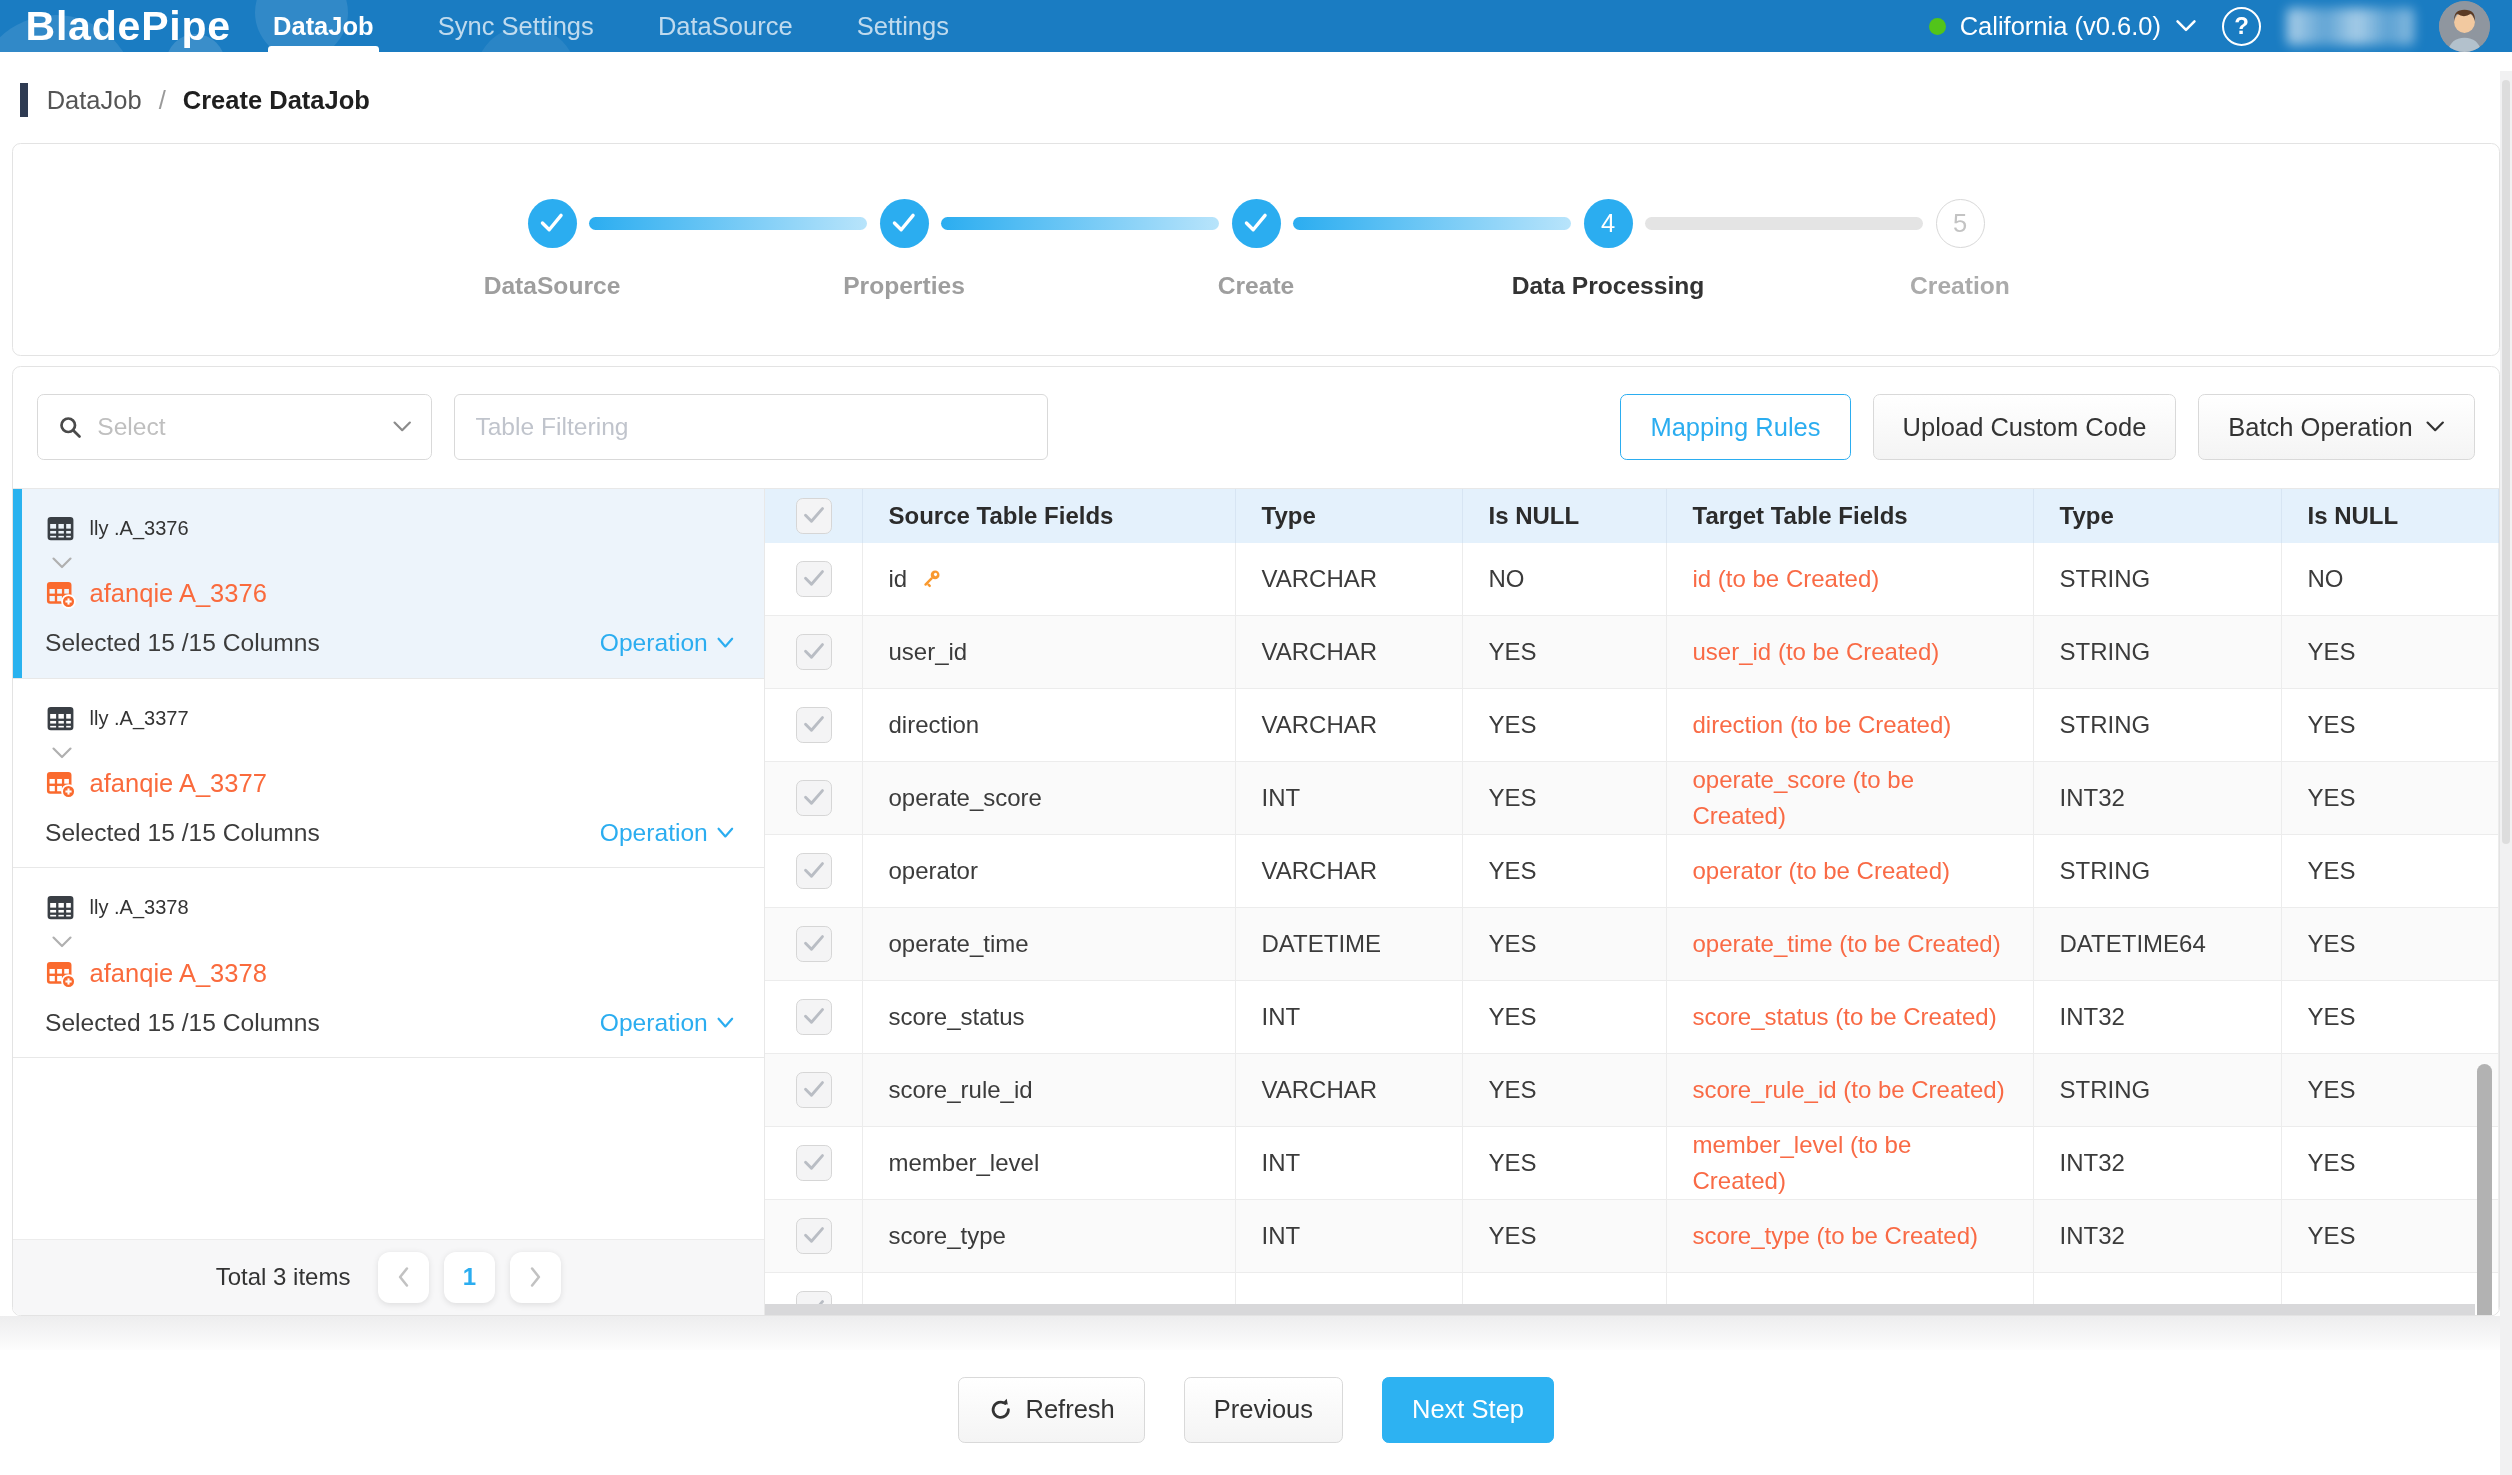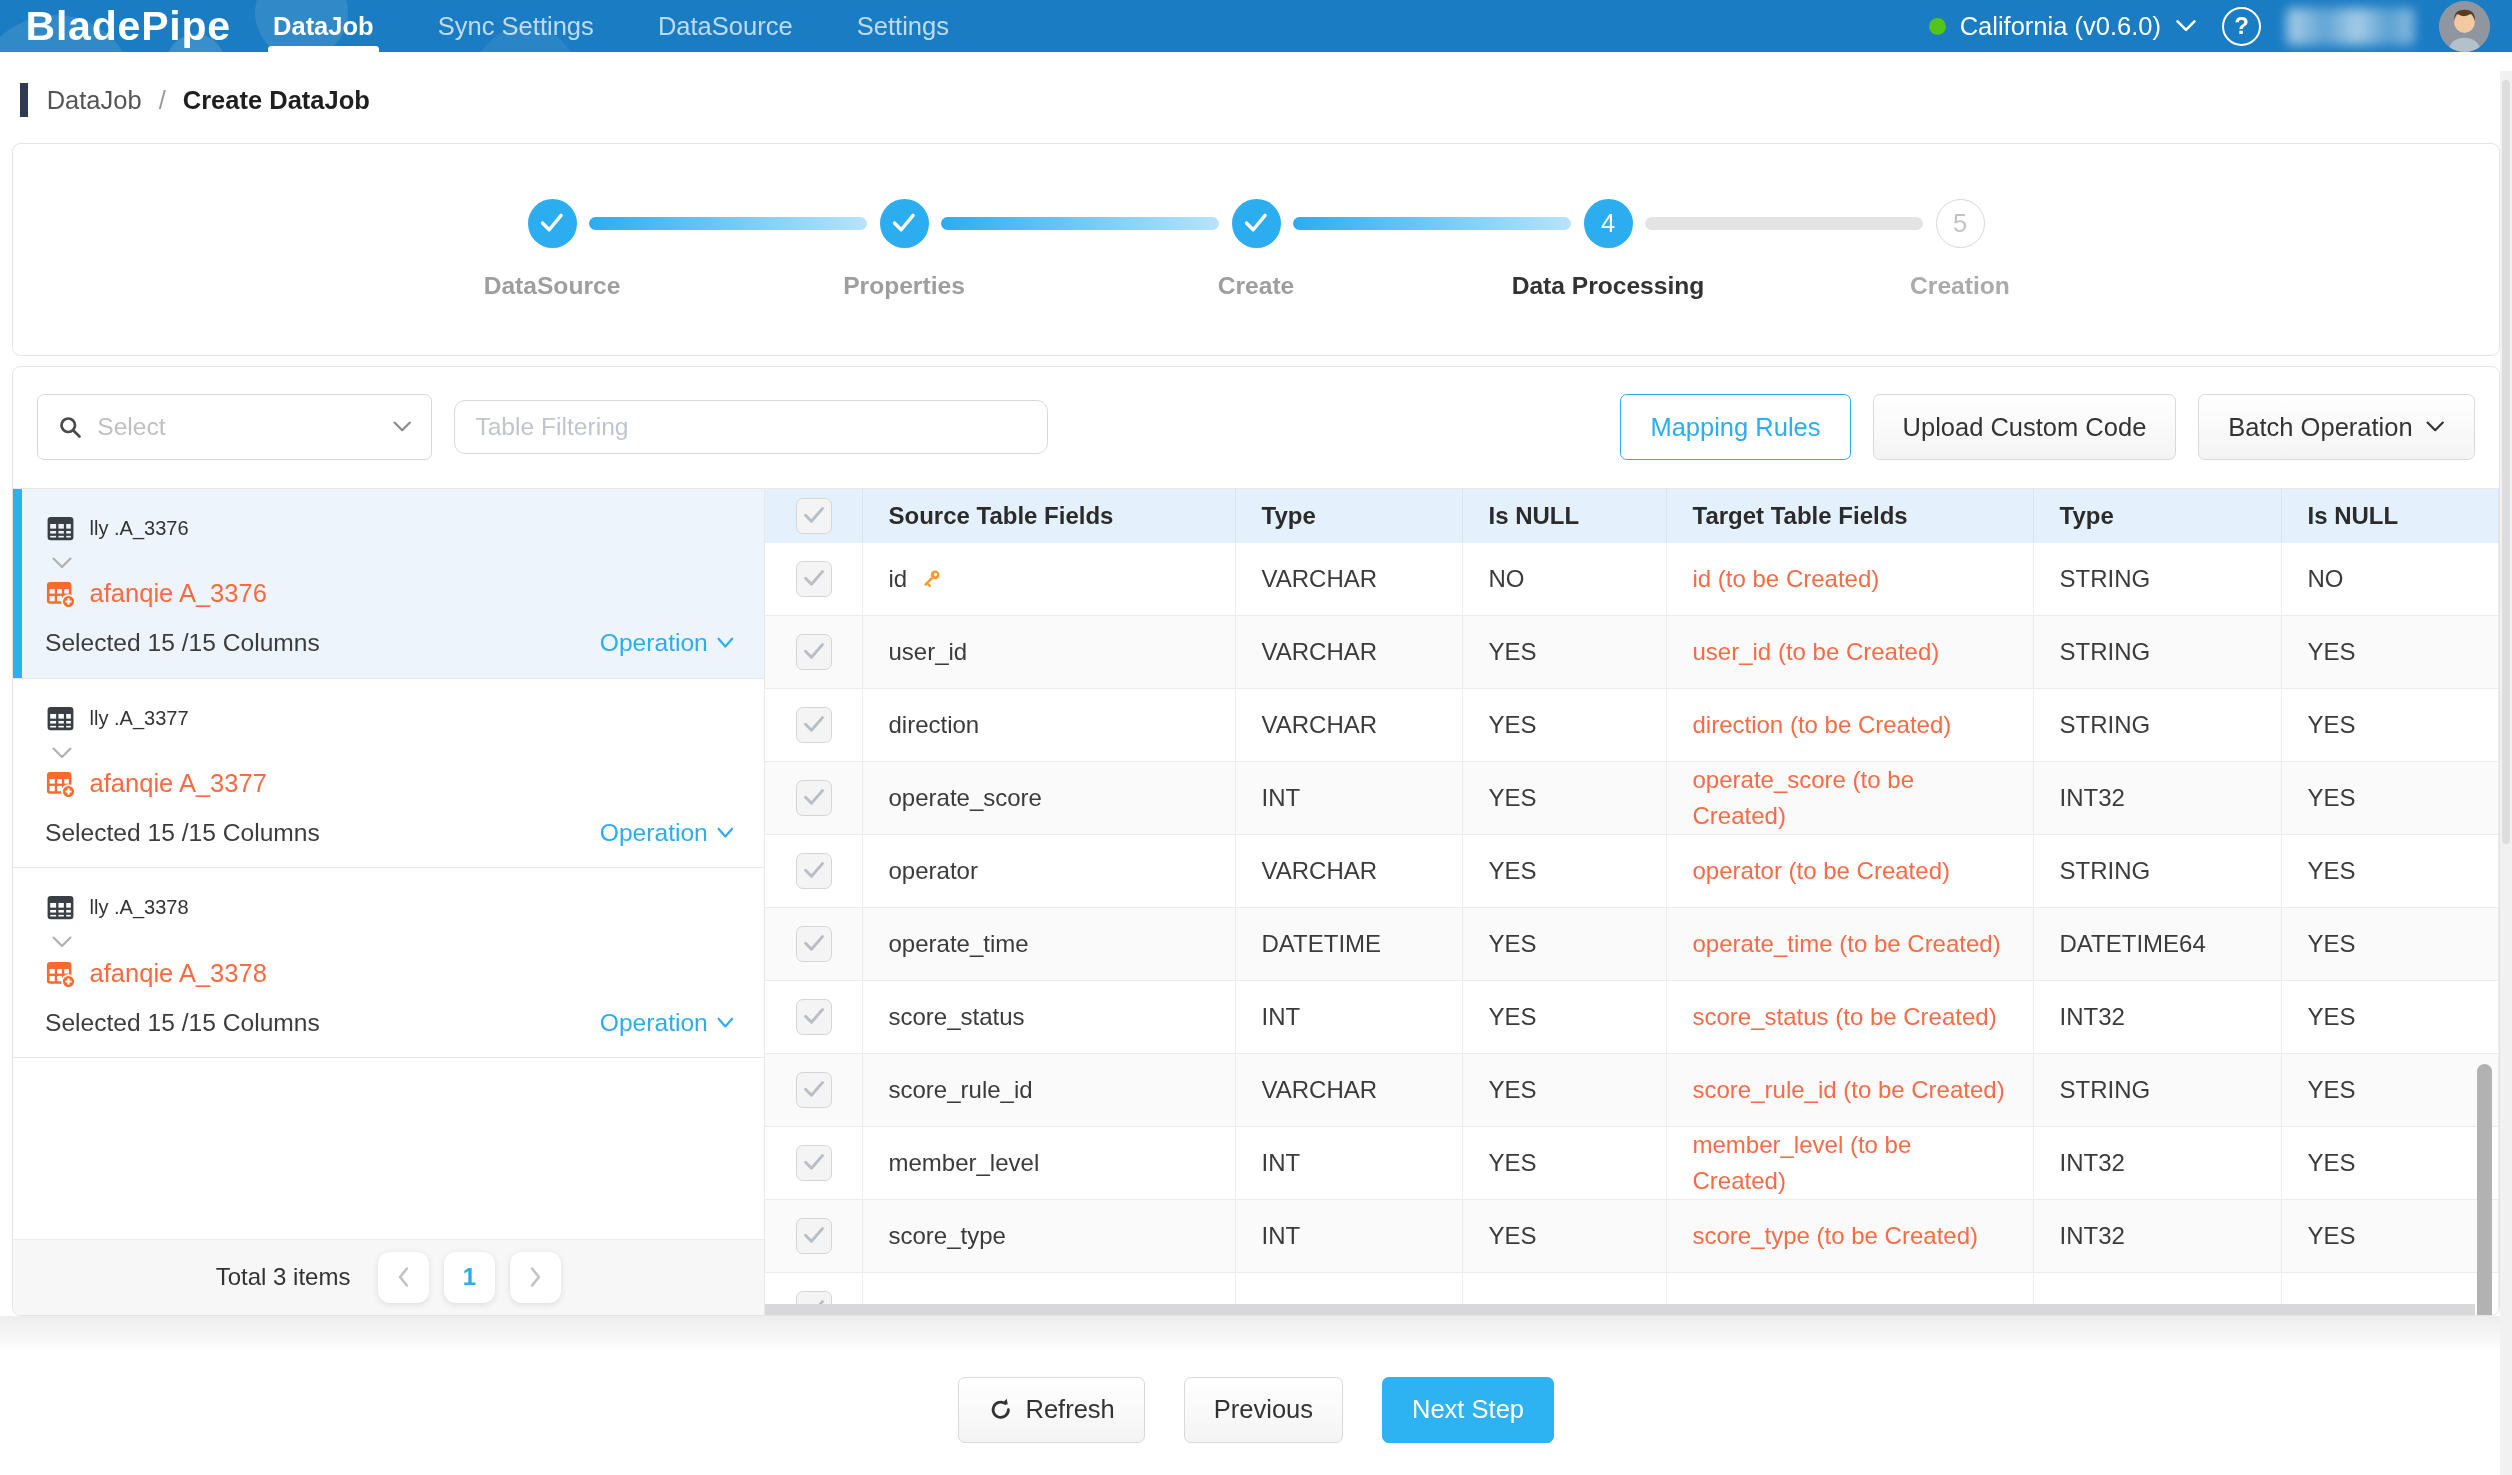--- a/index.html
+++ b/index.html
@@ -44,21 +44,21 @@
   .connector { position:absolute; top:18.7px; left:calc(50% + 37px); width:278px; height:12.7px; border-radius:6.8px; background:linear-gradient(90deg,#2badf0,#b8e4fb); z-index:1; }
   .step.last-connector .connector { background:#e4e4e4; }
   .step-label { margin-top:24px; font-size:24.6px; font-weight:700; color:#9e9e9e; }
   .step.active .step-label { color:#333; }
   .step.pending .step-label { color:#ababab; }
   
   .main-card { margin-top:10.2px; overflow:hidden; display:flex; flex-direction:column; }
   .toolbar { height:121px; display:flex; align-items:center; padding:0 24px; gap:22px; }
   .select-box { width:395px; height:66px; border:0.8px solid #d9d9d9; border-radius:6.8px; display:flex; align-items:center; padding:0 18.7px; gap:13.6px; cursor:pointer; background:#fff; }
   .select-box .ph { color:#bfbfbf; font-size:24.6px; flex:1; }
-  .text-input { width:594px; height:54px; border:0.8px solid #d9d9d9; border-radius:11px; padding:0 20.4px; font-size:24.6px; color:#333; font-family:inherit; outline:none; }
+  .text-input { width:594px; height:66px; border:0.8px solid #d9d9d9; border-radius:6px; padding:0 20.4px; font-size:24.6px; color:#333; font-family:inherit; outline:none; }
   .text-input::placeholder { color:#c0c4cc; }
   .toolbar-spacer { flex:1; }
   .btn { height:66px; display:inline-flex; align-items:center; justify-content:center; gap:12px; padding:0 29px; border-radius:6.8px; font-size:25.5px; cursor:pointer; border:0.8px solid #d9d9d9; background:linear-gradient(180deg,#ffffff,#f4f4f4); color:#333; }
   .btn.outline-accent { border:1.7px solid #2badf0; color:#2badf0; background:#fff; }
   .btn.primary { background:#2db2f2; border:0.8px solid #2db2f2; color:#fff; }
   
   .card-body { border-top:0.8px solid #e8e8e8; display:flex; height:827px; }
   .left-panel { width:752px; flex:none; border-right:0.8px solid #e8e8e8; display:flex; flex-direction:column; background:#fff; }
   .tbl-item { position:relative; padding:24px 29px 20.4px 32px; border-bottom:0.8px solid #e8e8e8; cursor:pointer; }
   .tbl-item.active { background:#edf4fb; }

